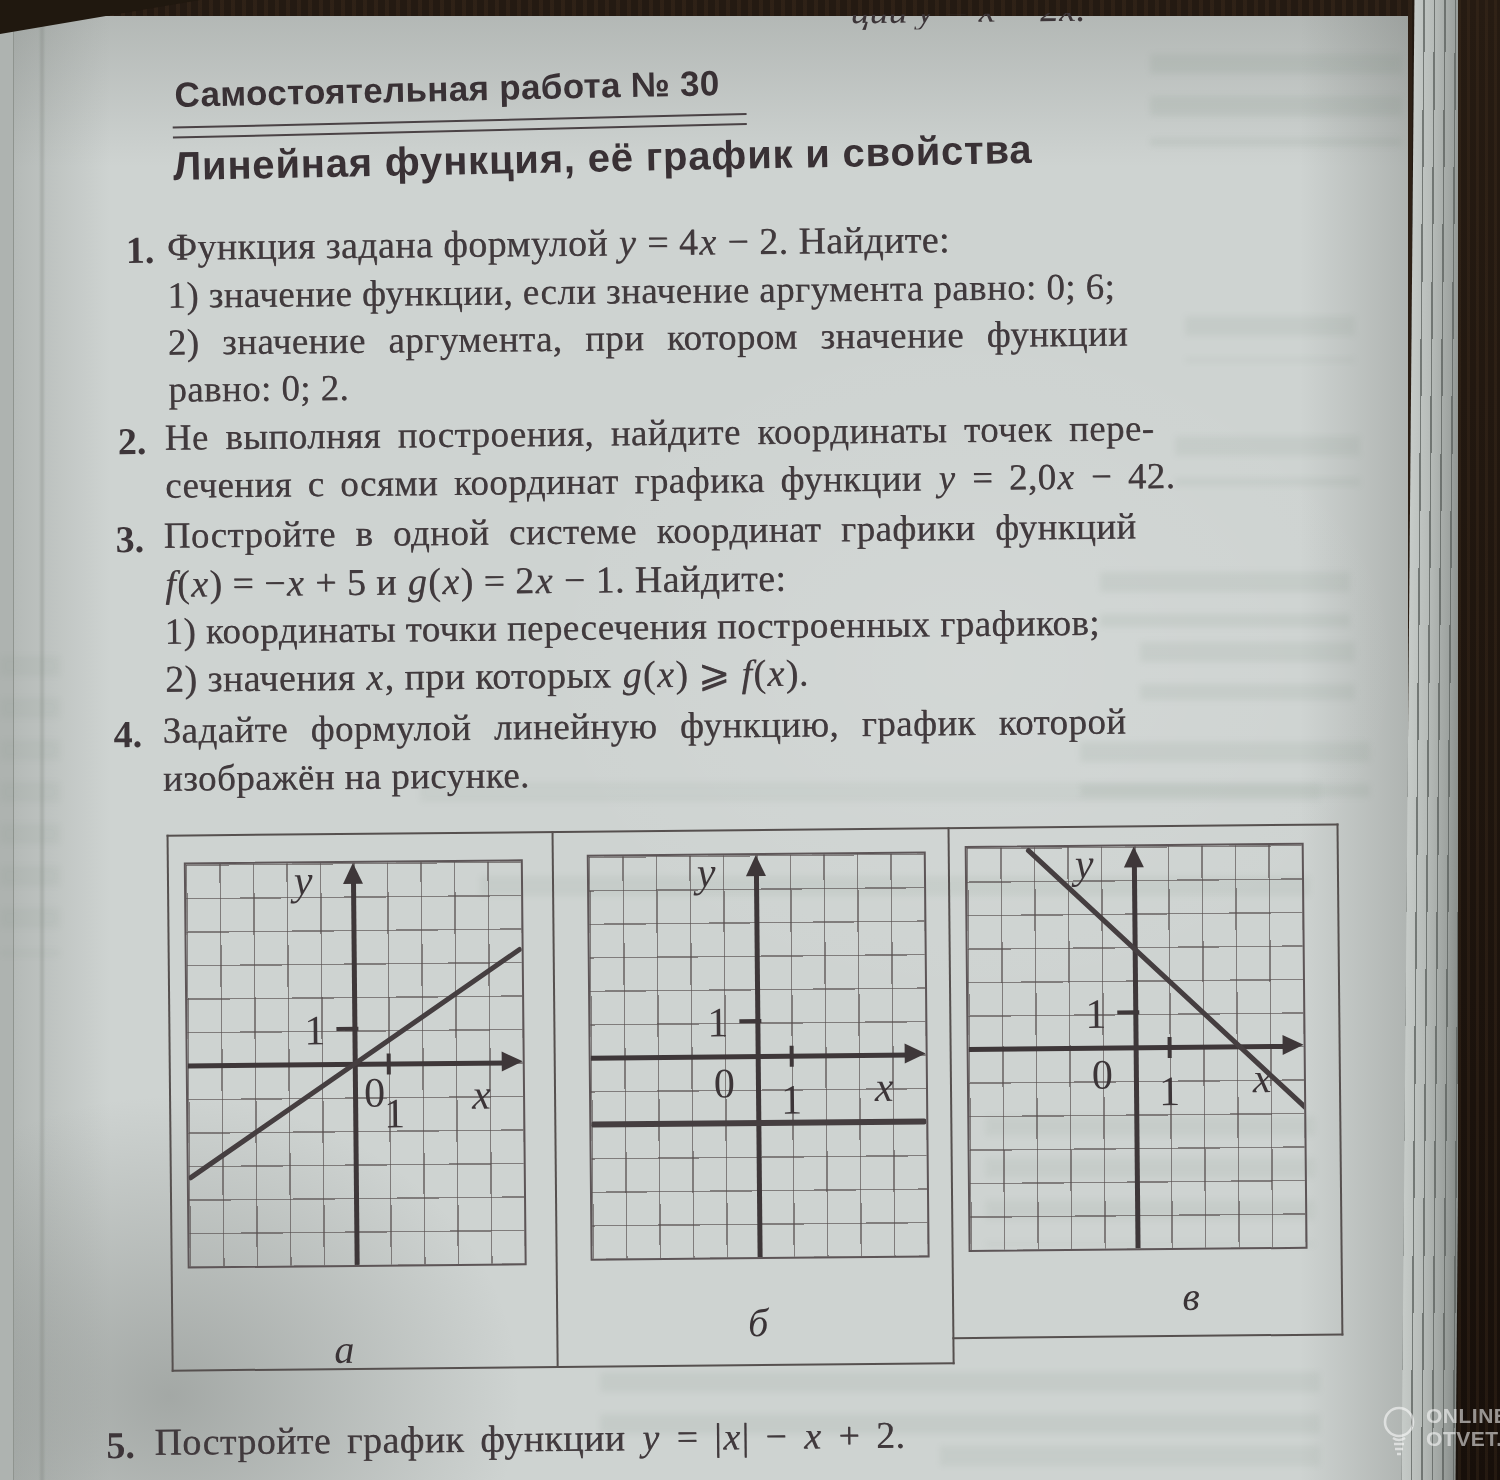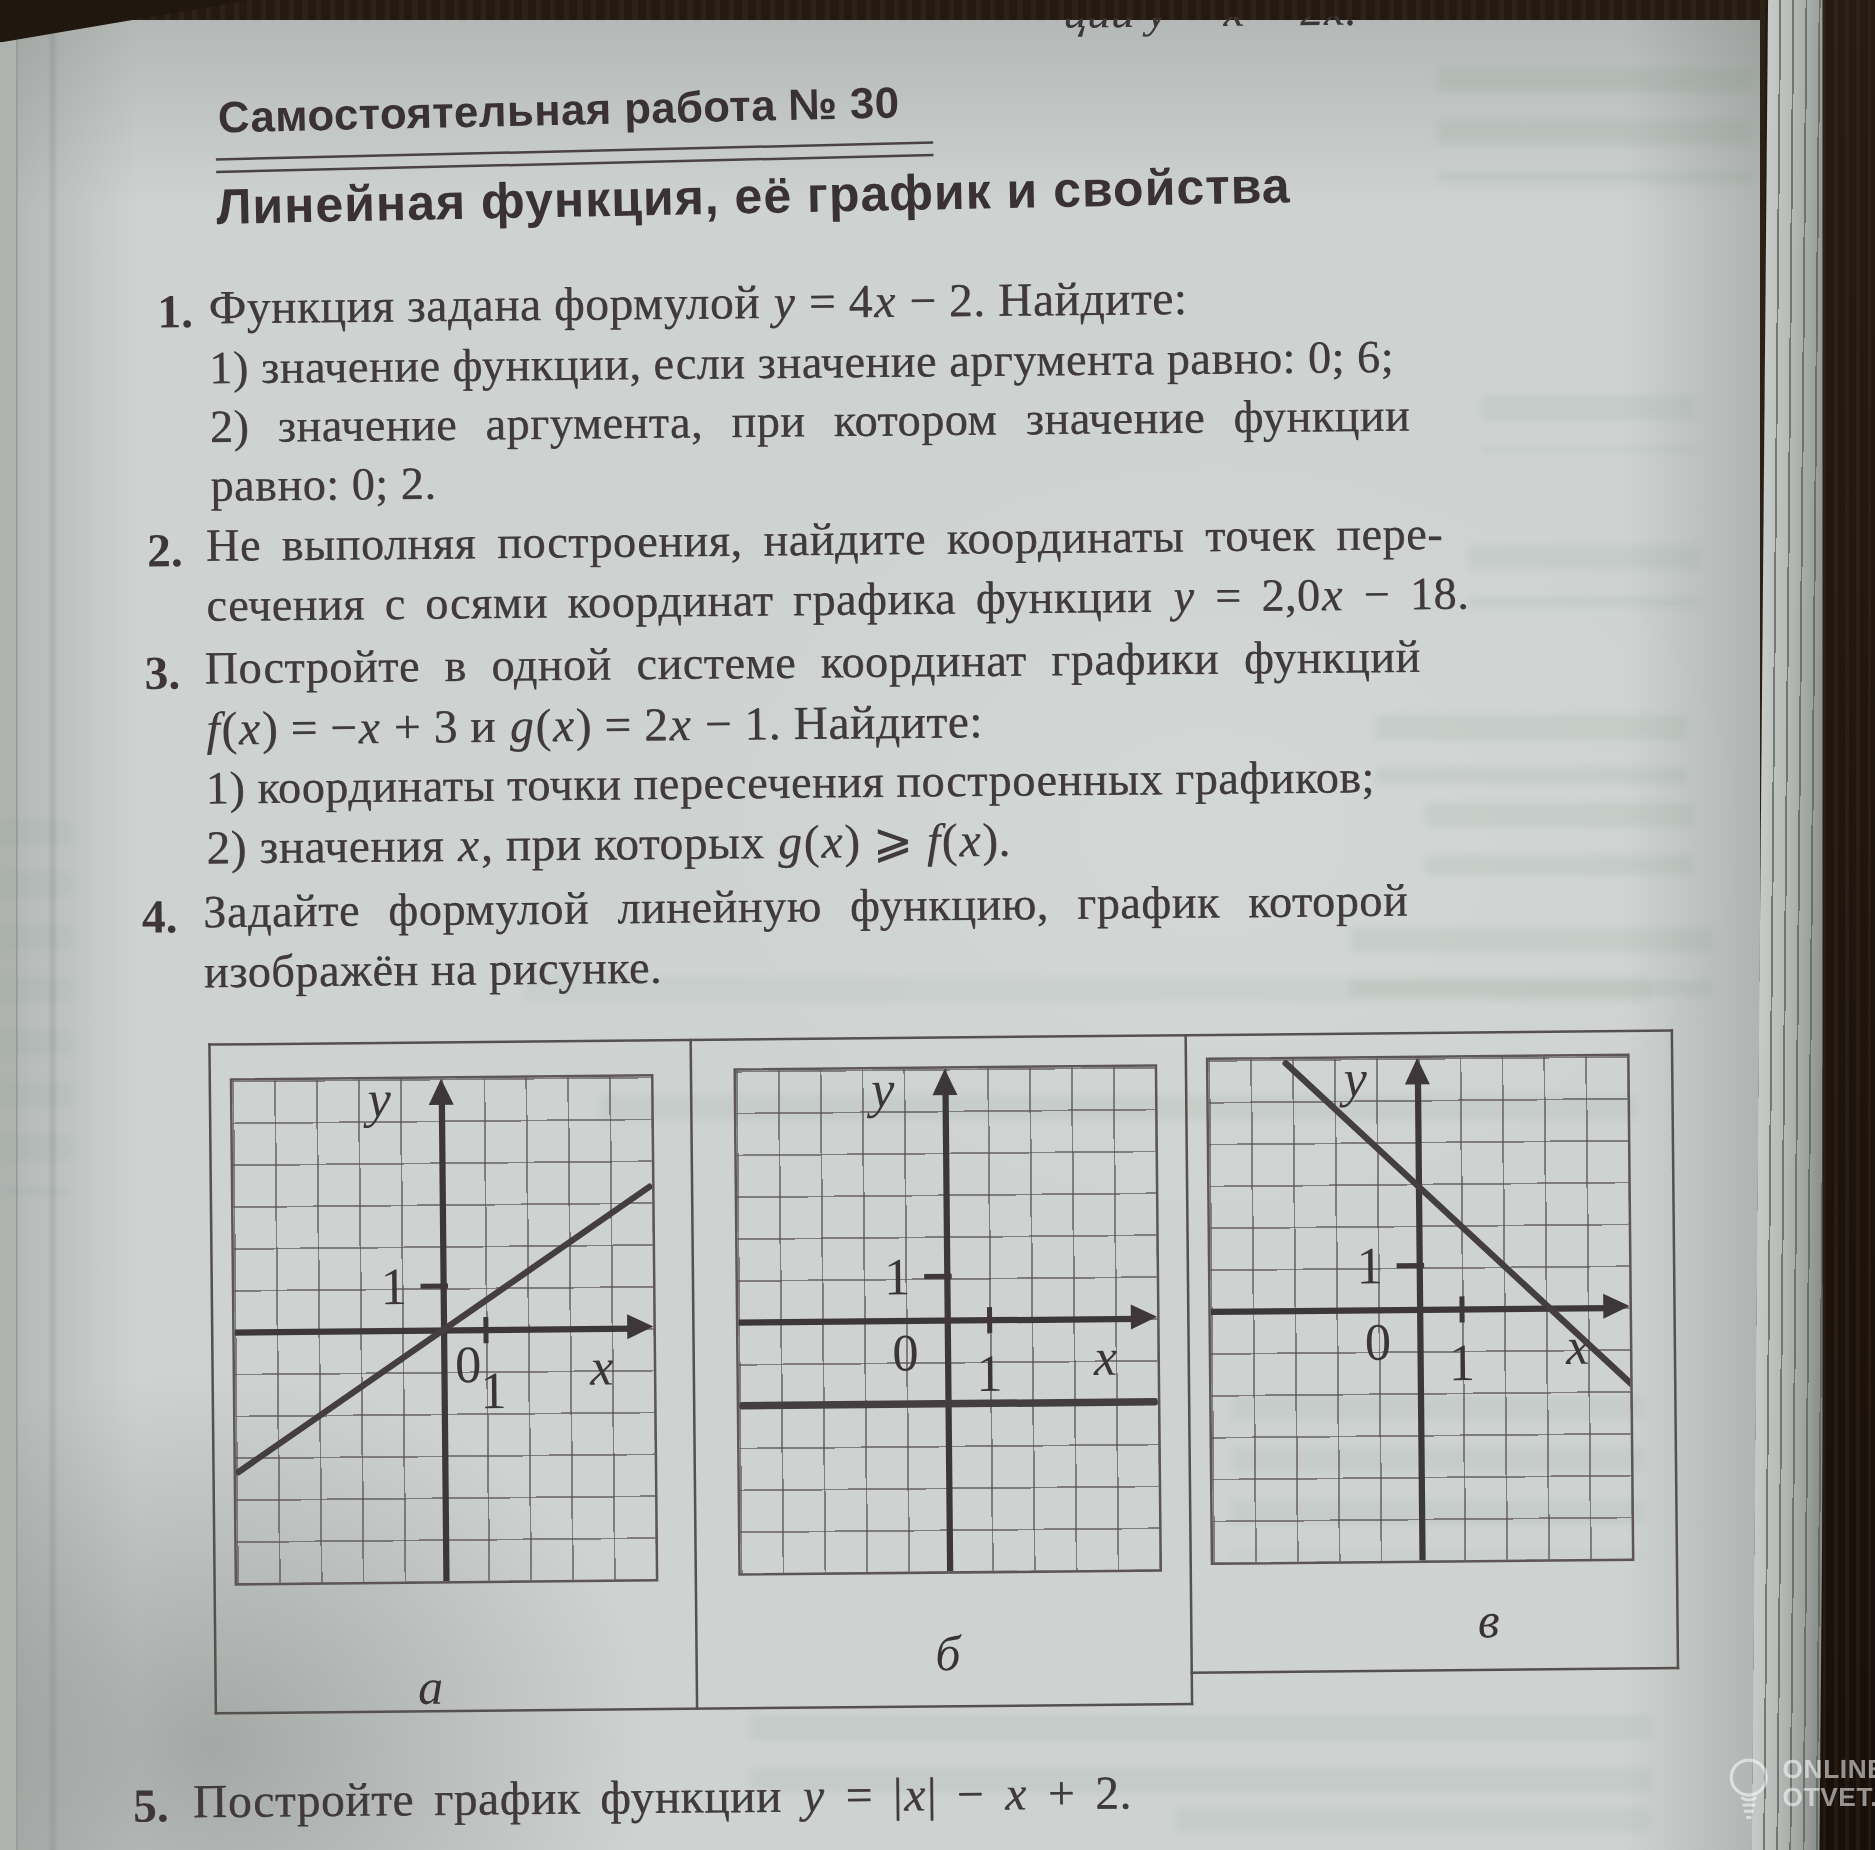--- a/index.html
+++ b/index.html
@@ -151,25 +151,25 @@
       <div class="h-subtitle">Линейная функция, её график и свойства</div>
 
       <div class="pnum" style="left:131px;top:206px">1.</div>
       <div class="pline f38" style="left:172px;top:203px"><span>Функция задана формулой </span><span class="mv">y</span><span> = 4</span><span class="mv">x</span><span> − 2. Найдите:</span></div>
       <div class="pline" style="left:172px;top:252px"><span>1) значение функции, если значение аргумента равно: 0; 6;</span></div>
       <div class="pline" style="left:172px;top:299px;word-spacing:13px"><span>2) значение аргумента, при котором значение функции</span></div>
       <div class="pline" style="left:172px;top:346px"><span>равно: 0; 2.</span></div>
 
       <div class="pnum" style="left:121px;top:397px">2.</div>
       <div class="pline" style="left:168px;top:394px;word-spacing:7px"><span>Не выполняя построения, найдите координаты точек пере-</span></div>
-      <div class="pline" style="left:168px;top:442px;word-spacing:6px"><span>сечения с осями координат графика функции </span><span class="mv">y</span><span> = 2,0</span><span class="mv">x</span><span> − 18.</span></div>
+      <div class="pline" style="left:168px;top:442px;word-spacing:6px"><span>сечения с осями координат графика функции </span><span class="mv">y</span><span> = 2,0</span><span class="mv">x</span><span> − 42.</span></div>
 
       <div class="pnum" style="left:118px;top:495px">3.</div>
       <div class="pline" style="left:166px;top:492px;word-spacing:10px"><span>Постройте в одной системе координат графики функций</span></div>
-      <div class="pline f38" style="left:166px;top:540px"><span class="mv">f</span><span>(</span><span class="mv">x</span><span>) = −</span><span class="mv">x</span><span> + 3 и </span><span class="mv">g</span><span>(</span><span class="mv">x</span><span>) = 2</span><span class="mv">x</span><span> − 1. Найдите:</span></div>
+      <div class="pline f38" style="left:166px;top:540px"><span class="mv">f</span><span>(</span><span class="mv">x</span><span>) = −</span><span class="mv">x</span><span> + 5 и </span><span class="mv">g</span><span>(</span><span class="mv">x</span><span>) = 2</span><span class="mv">x</span><span> − 1. Найдите:</span></div>
       <div class="pline" style="left:166px;top:588px"><span>1) координаты точки пересечения построенных графиков;</span></div>
       <div class="pline f38" style="left:166px;top:635px"><span>2) значения </span><span class="mv">x</span><span>, при которых </span><span class="mv">g</span><span>(</span><span class="mv">x</span><span>) ⩾ </span><span class="mv">f</span><span>(</span><span class="mv">x</span><span>).</span></div>
 
       <div class="pnum" style="left:114px;top:690px">4.</div>
       <div class="pline" style="left:163px;top:687px;word-spacing:13px"><span>Задайте формулой линейную функцию, график которой</span></div>
       <div class="pline" style="left:163px;top:735px"><span>изображён на рисунке.</span></div>
 
       <div class="figure">
         <div class="fb fb-top"></div>
         <div class="fb fb-left"></div>

